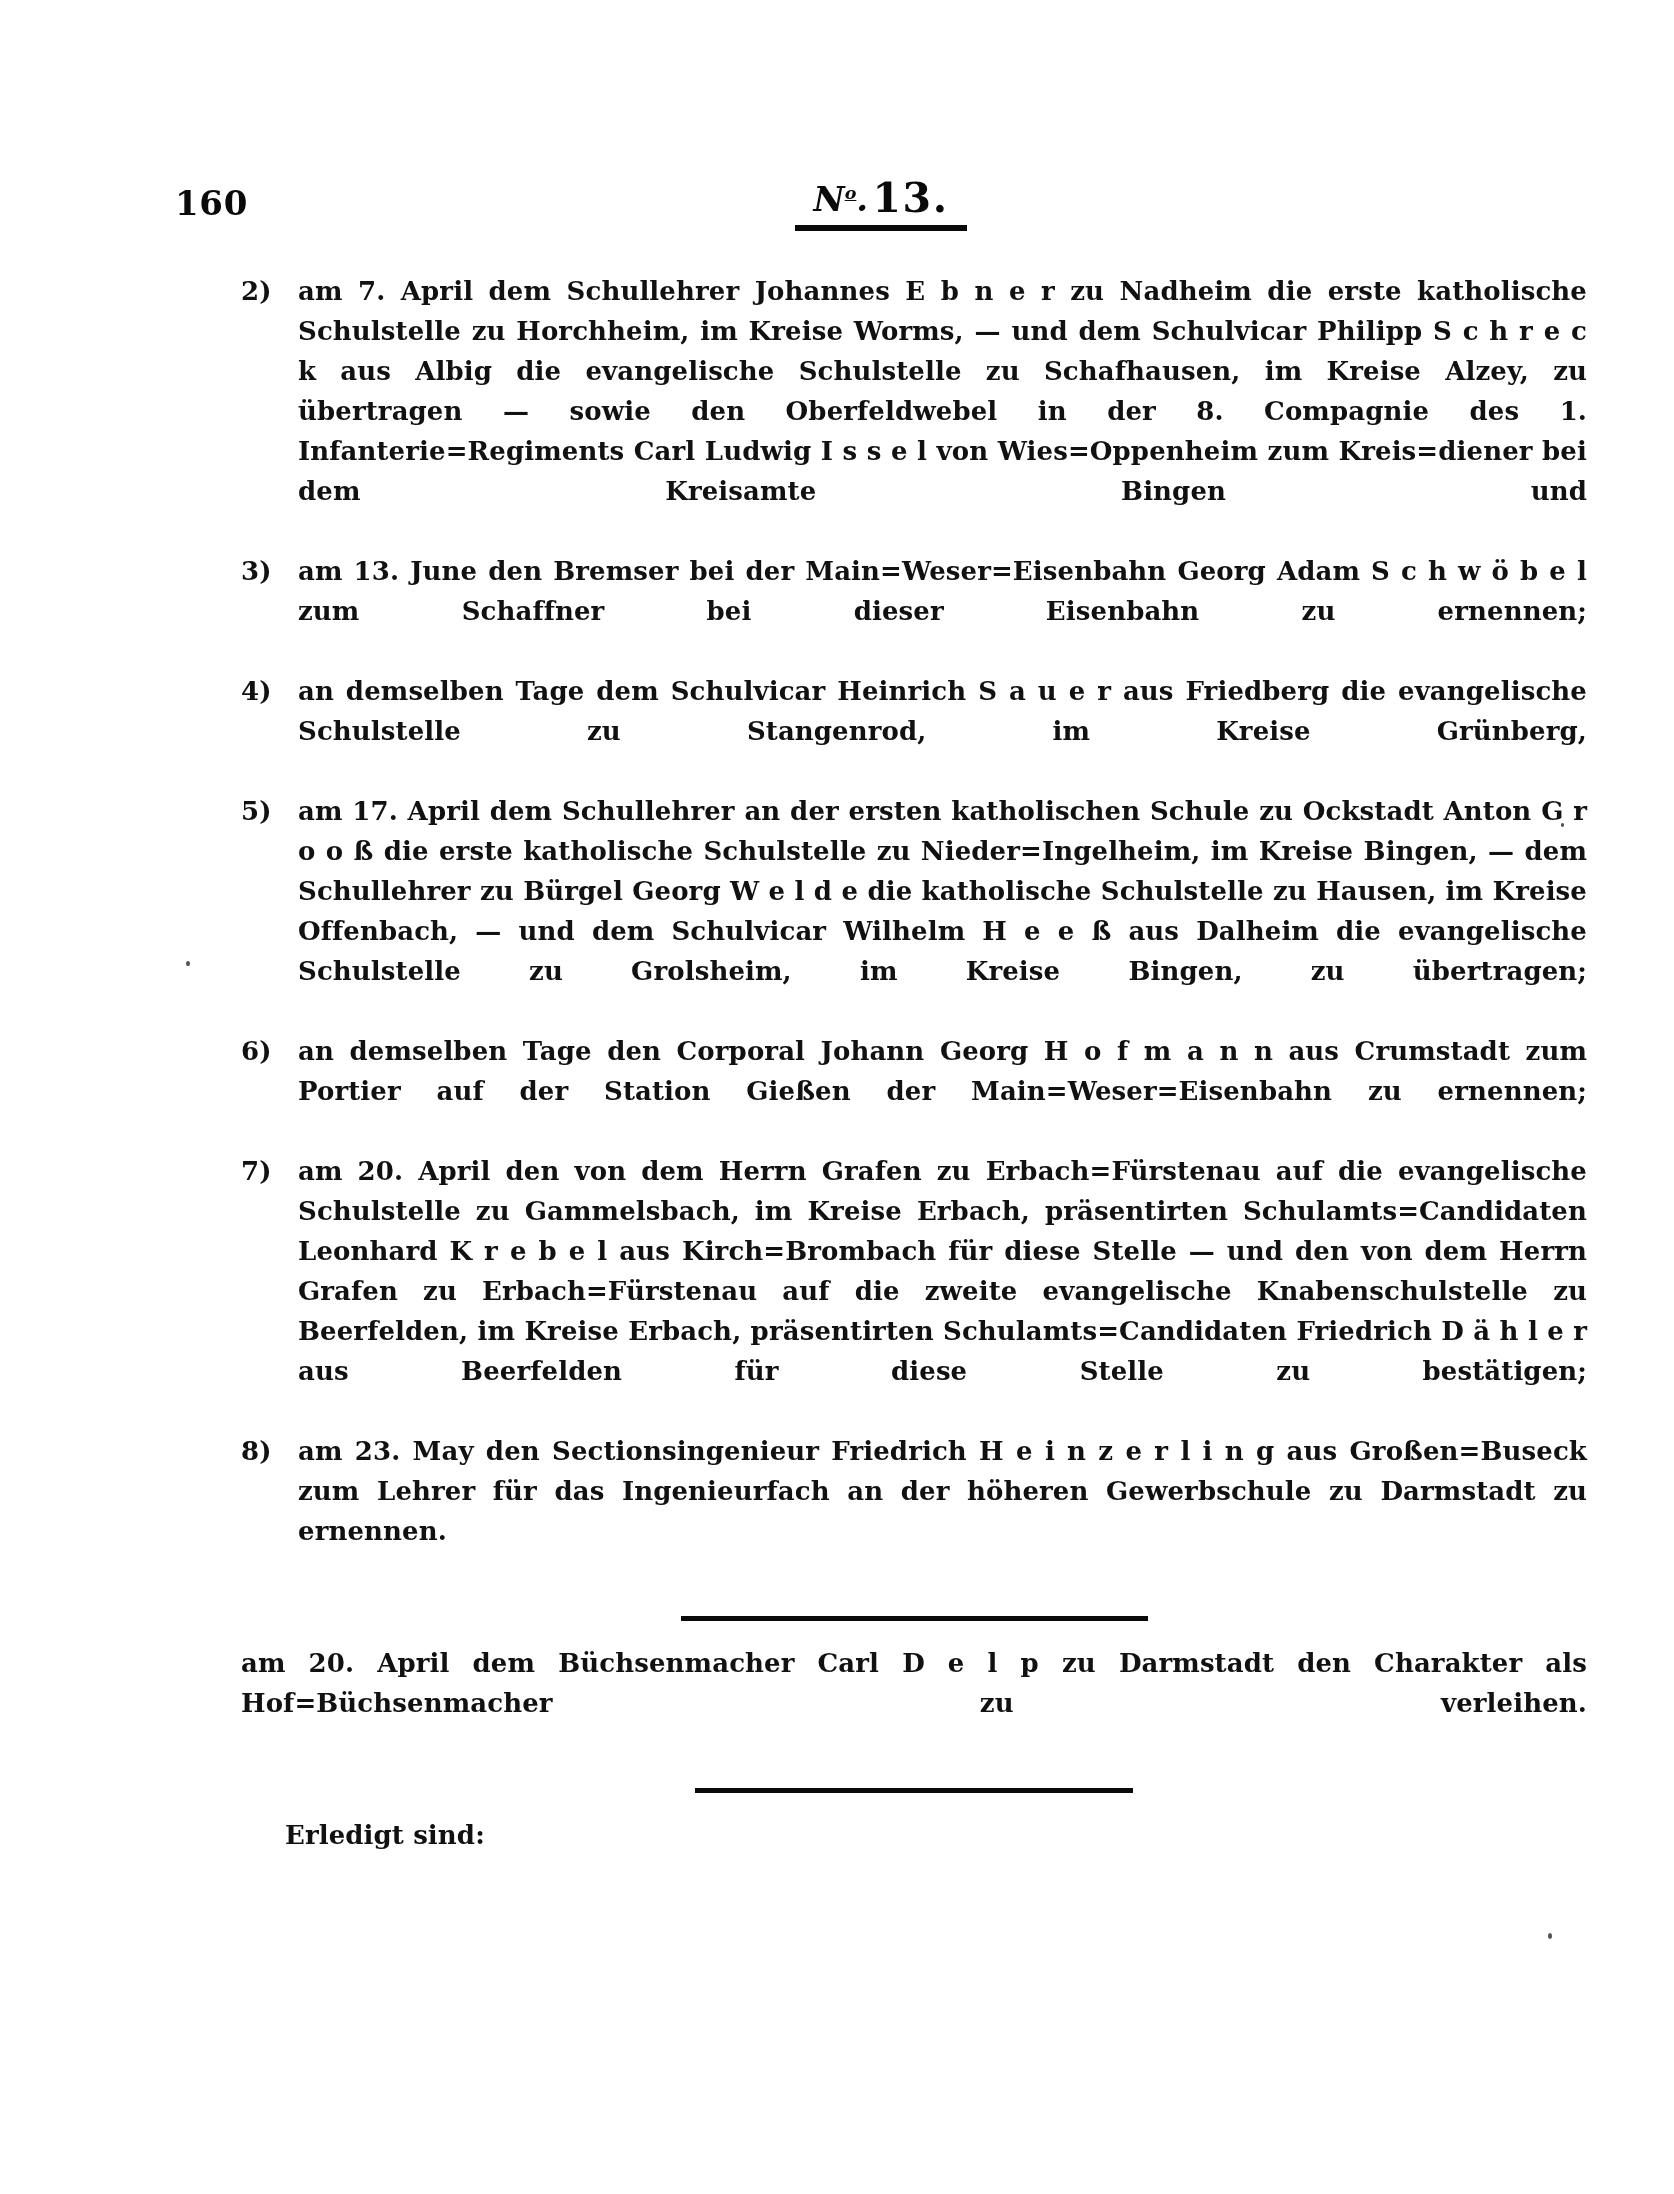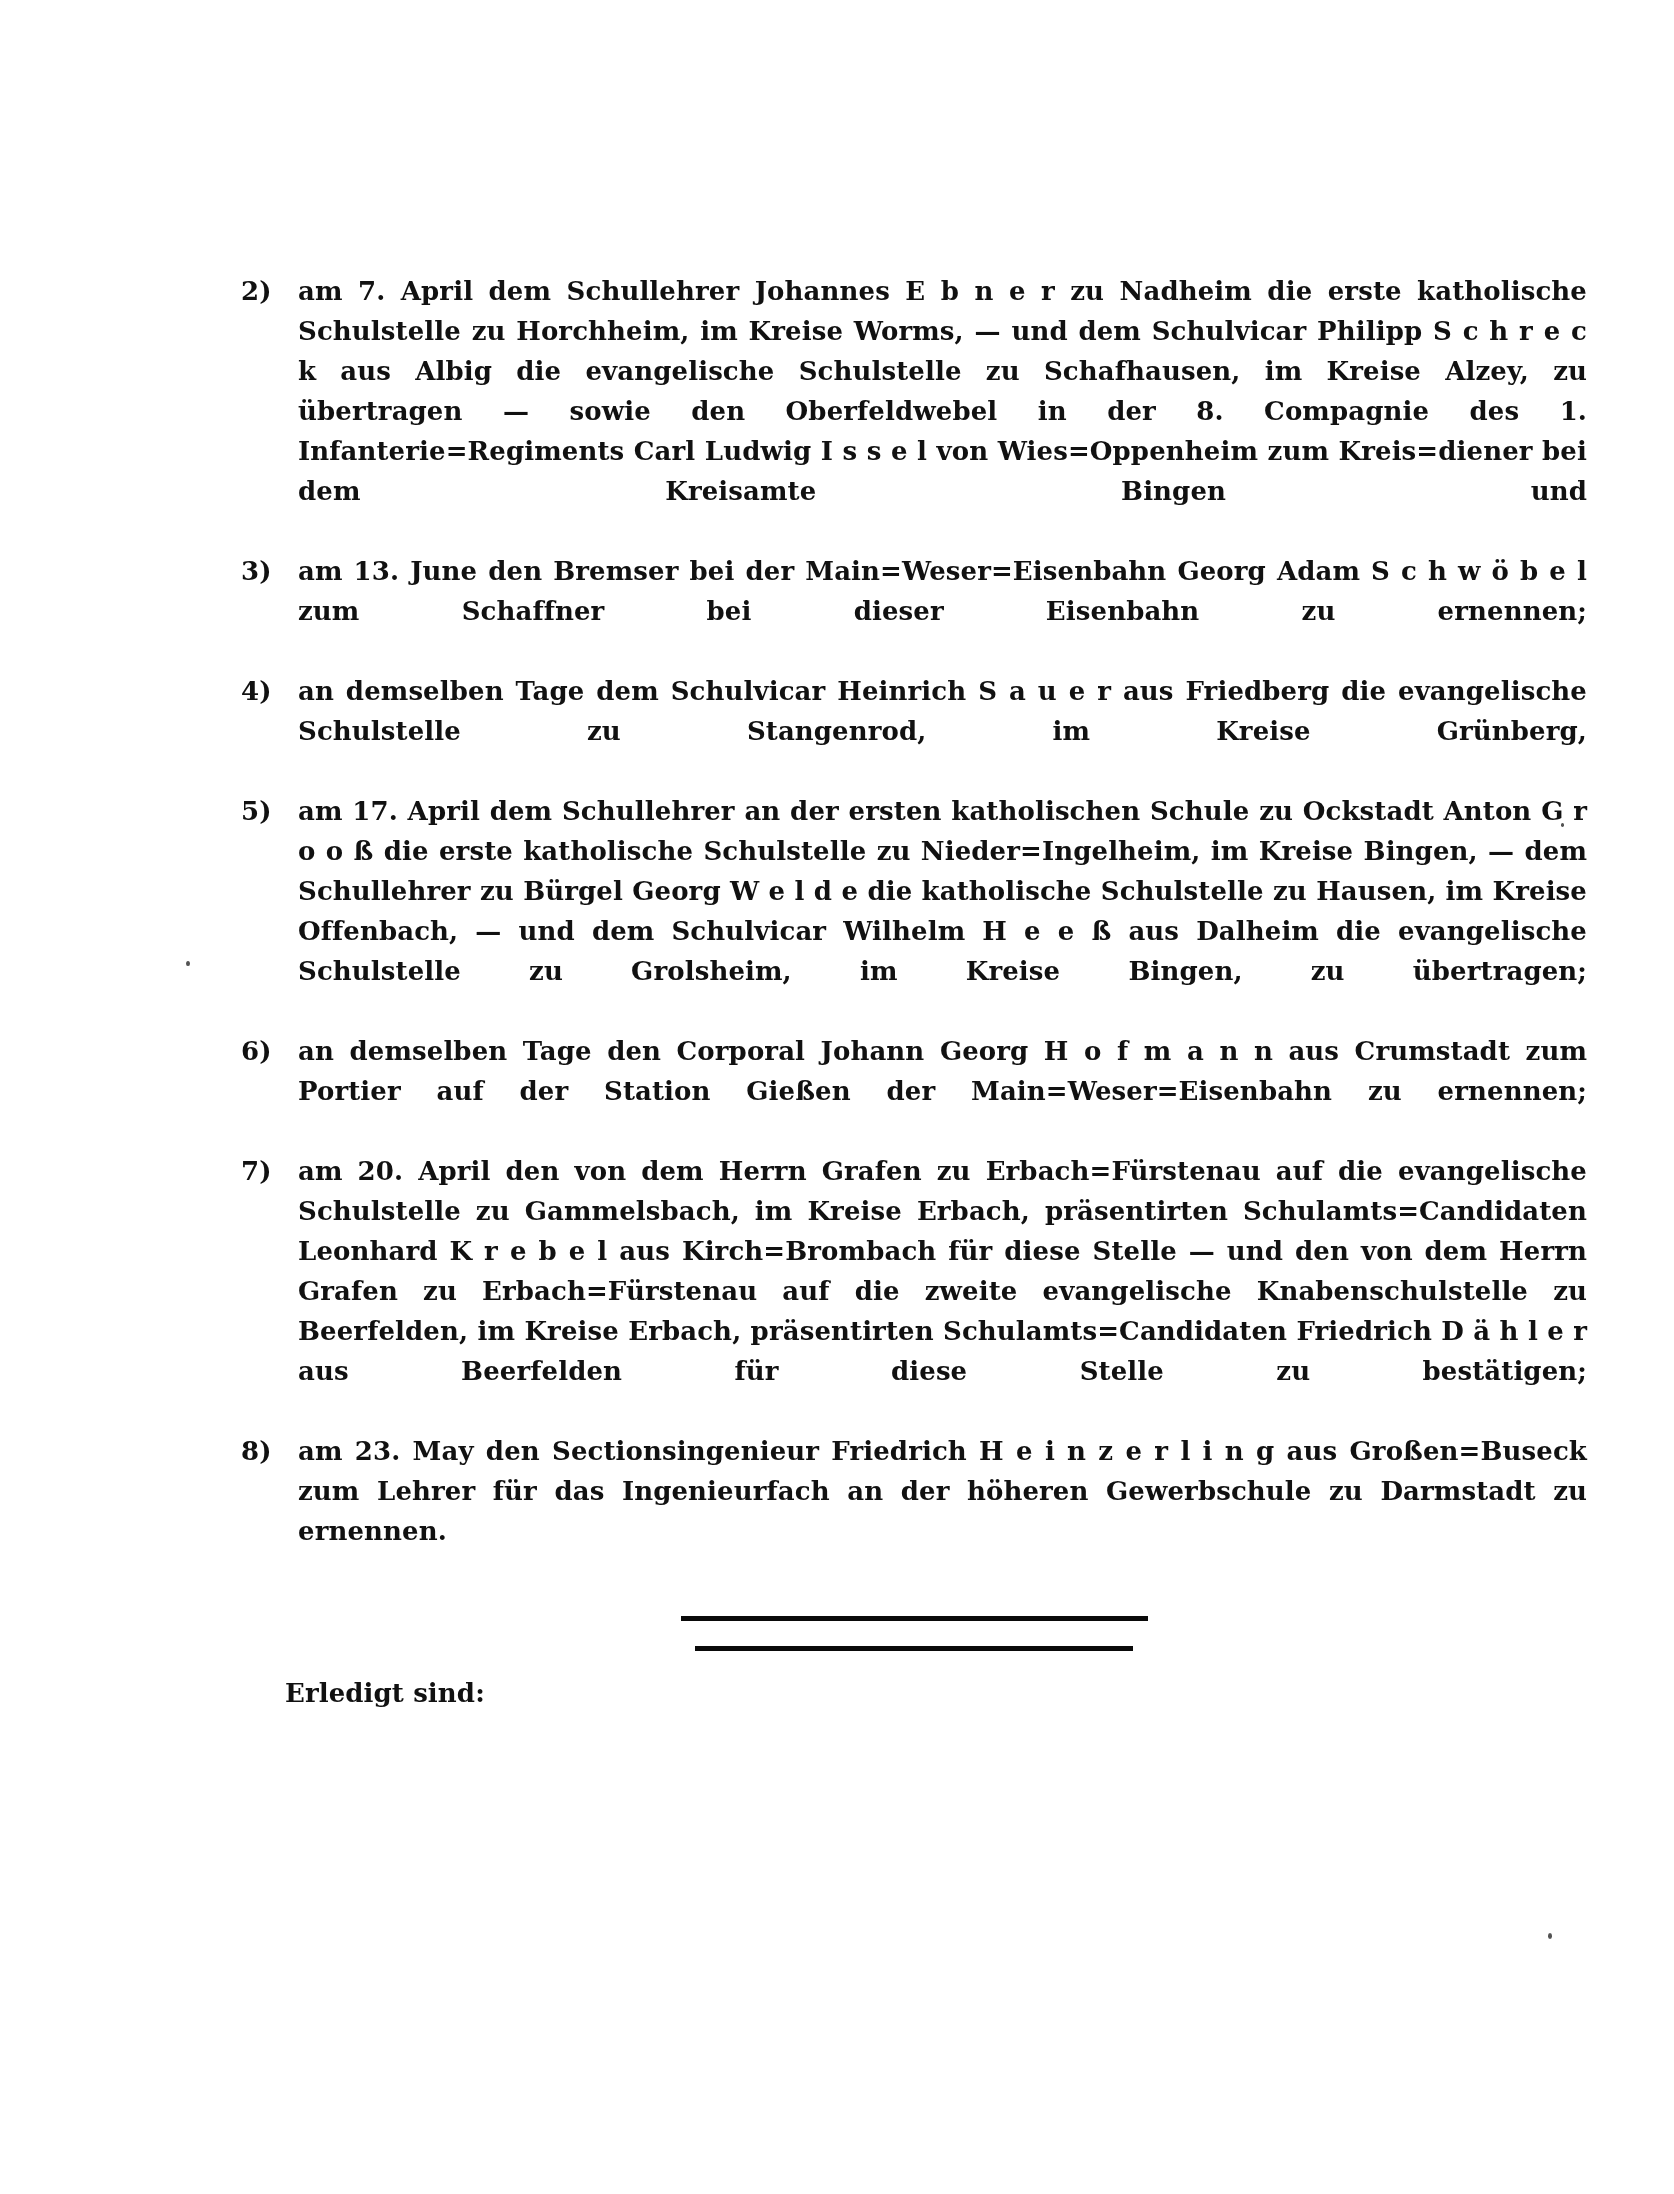--- a/index.html
+++ b/index.html
@@ -168,20 +168,30 @@
     background: #1a1a1a;
     border-radius: 50%;
     opacity: .75;
   }
 </style>
 </head>
 <body>
 
 <div class="page">
 
+  <div class="running-head">
+    <div class="folio">160</div>
+
+    <div class="issue-wrap">
+      <div class="issue-line">
+        <span class="issue-no">N<sup>o</sup>.</span><span class="issue-num">13.</span>
+      </div>
+      <div class="issue-rule"></div>
+    </div>
+  </div>
 
   <div class="body-col fraktur">
 
 
     <div class="item">
       <span class="marker">2)</span>
       <span class="itext">am 7. April dem Schullehrer Johannes E b n e r zu Nadheim die erste katholische Schulstelle zu Horchheim, im Kreise Worms, — und dem Schulvicar Philipp S c h r e c k aus Albig die evangelische Schulstelle zu Schafhausen, im Kreise Alzey, zu übertragen — sowie den Oberfeldwebel in der 8. Compagnie des 1. Infanterie=Regiments Carl Ludwig I s s e l von Wies=Oppenheim zum Kreis=diener bei dem Kreisamte Bingen und</span>
     </div>
     <div class="item">
       <span class="marker">3)</span>
@@ -205,20 +215,21 @@
     </div>
     <div class="item">
       <span class="marker">8)</span>
       <span class="itext">am 23. May den Sectionsingenieur Friedrich H e i n z e r l i n g aus Großen=Buseck zum Lehrer für das Ingenieurfach an der höheren Gewerbschule zu Darmstadt zu ernennen.</span>
     </div>
 
     <div class="rule-sep"></div>
 
 
 
+    <div class="para plain-line">am 20. April dem Büchsenmacher Carl D e l p zu Darmstadt den Charakter als Hof=Büchsenmacher zu verleihen.</div>
 
     <div class="rule-sep narrow"></div>
 
 
     <div class="para intro-line">Erledigt sind:</div>
 
   </div>
 
   <span class="speck" style="left:186px; top:961px; width:3.6px; height:5.1px;"></span>
   <span class="speck" style="left:1548px; top:1933px; width:4.4px; height:5.8px;"></span>

